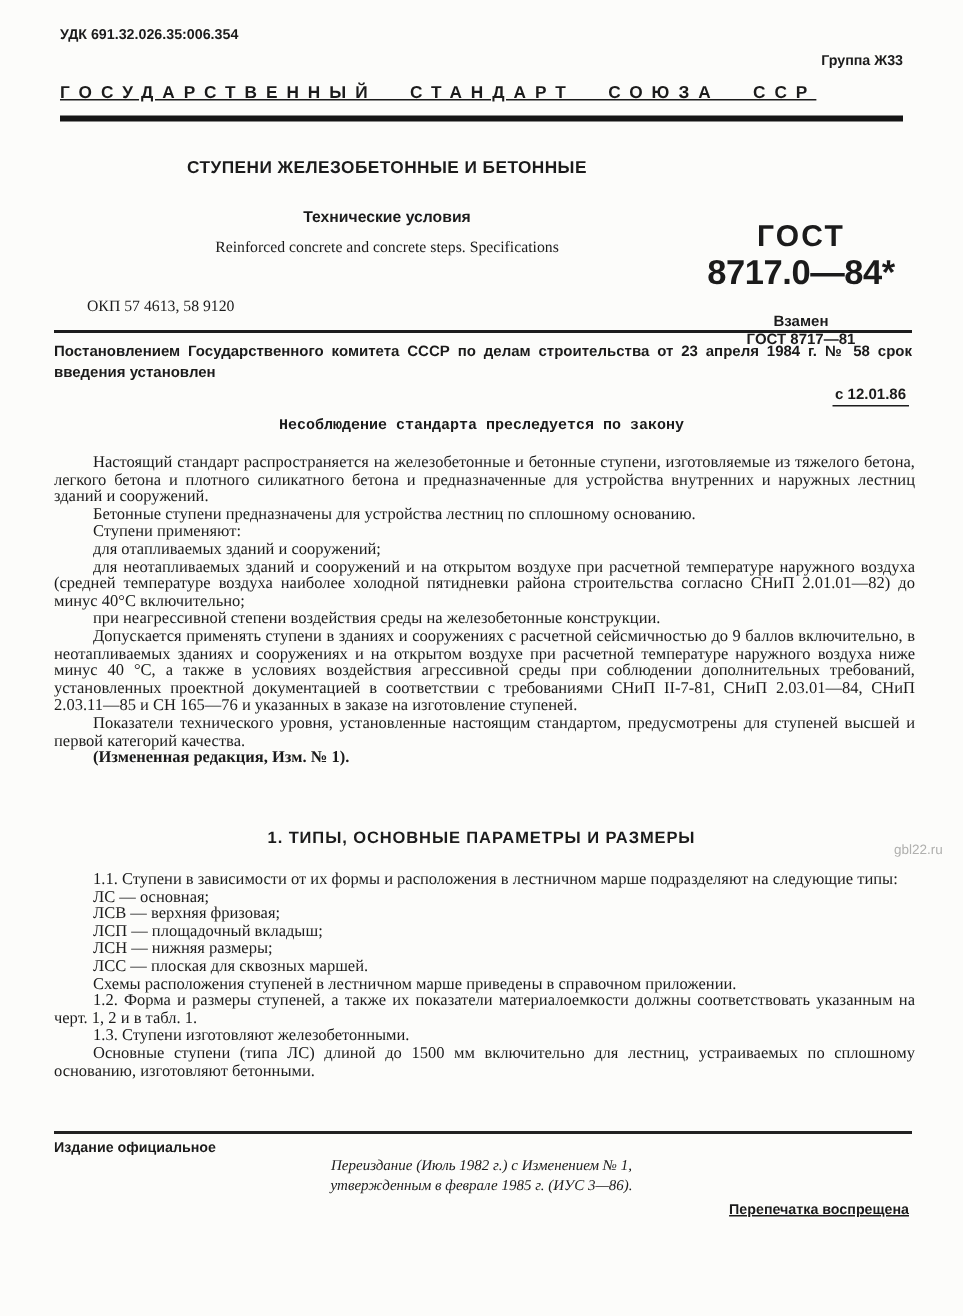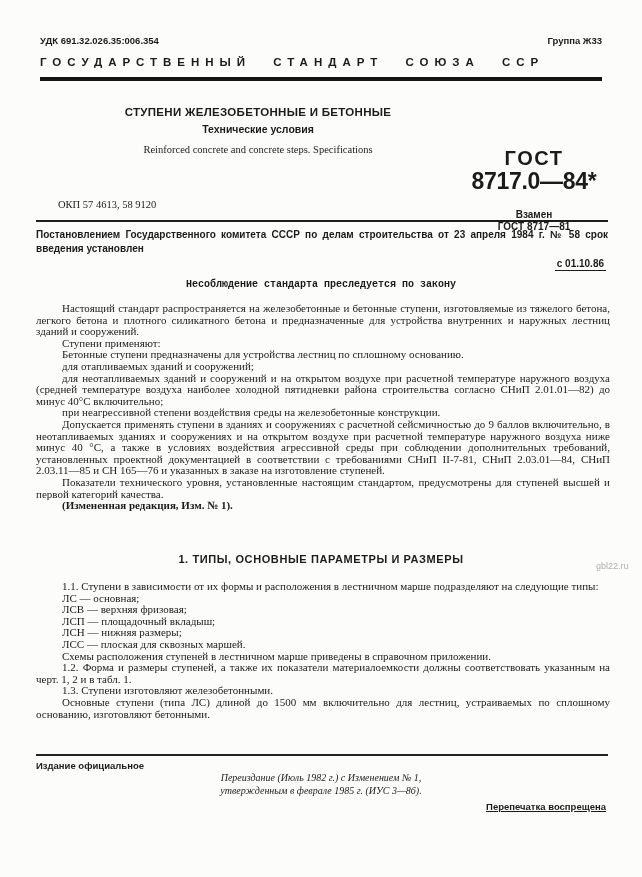--- a/index.html
+++ b/index.html
@@ -10,51 +10,52 @@
     height: 877px;
     background: #fcfcfa;
     color: #1b1b1b;
     font-family: "Liberation Serif", serif;
     overflow: hidden;
     margin: 0 auto;
   }
   .abs { position: absolute; }
 
   .udk {
-    left: 40px; top: 35px;
+    left: 40px; top: 18px;
     font-family: "Liberation Sans", sans-serif;
     font-weight: bold; font-size: 9.5px;
   }
   .group {
     right: 40px; top: 35px;
     font-family: "Liberation Sans", sans-serif;
     font-weight: bold; font-size: 9.5px;
   }
   .banner {
     left: 40px; top: 56px; width: 564px;
     font-family: "Liberation Sans", sans-serif;
     font-weight: bold; font-size: 11.5px;
     letter-spacing: 6px; word-spacing: 13px;
     white-space: nowrap;
+    text-decoration: underline;
   }
   .banner-rule {
     left: 40px; top: 77px; width: 562px; height: 4px;
     background: #151515;
   }
 
   .title-col {
     left: 58px; top: 106px; width: 400px;
     text-align: center;
   }
   .doc-title {
     font-family: "Liberation Sans", sans-serif;
     font-weight: bold; font-size: 11.5px; letter-spacing: 0.3px;
   }
   .doc-subtitle {
-    margin-top: 5px;
+    margin-top: 21px;
     font-family: "Liberation Sans", sans-serif;
     font-weight: bold; font-size: 10.5px;
   }
   .doc-subtitle-en {
     margin-top: 9px;
     font-size: 10.5px;
   }
 
   .gost-block {
     left: 458px; top: 100px; width: 152px;
@@ -155,27 +156,27 @@
     <div class="replaces">
       <div>Взамен</div>
       <div>ГОСТ 8717—81</div>
     </div>
   </div>
 
   <div class="abs okp">ОКП 57 4613, 58 9120</div>
 
   <div class="abs decree-rule"></div>
   <div class="abs decree">Постановлением Государственного комитета СССР по делам строительства от 23 апреля 1984 г. № 58 срок введения установлен</div>
-  <div class="abs effective">с 01.10.86</div>
+  <div class="abs effective">с 12.01.86</div>
   <div class="abs law">Несоблюдение стандарта преследуется по закону</div>
 
   <div class="abs bodytext intro">
     <p>Настоящий стандарт распространяется на железобетонные и бетонные ступени, изготовляемые из тяжелого бетона, легкого бетона и плотного силикатного бетона и предназначенные для устройства внутренних и наружных лестниц зданий и сооружений.</p>
+    <p>Бетонные ступени предназначены для устройства лестниц по сплошному основанию.</p>
     <p>Ступени применяют:</p>
-    <p>Бетонные ступени предназначены для устройства лестниц по сплошному основанию.</p>
     <p>для отапливаемых зданий и сооружений;</p>
     <p>для неотапливаемых зданий и сооружений и на открытом воздухе при расчетной температуре наружного воздуха (средней температуре воздуха наиболее холодной пятидневки района строительства согласно СНиП 2.01.01—82) до минус 40°С включительно;</p>
     <p>при неагрессивной степени воздействия среды на железобетонные конструкции.</p>
     <p>Допускается применять ступени в зданиях и сооружениях с расчетной сейсмичностью до 9 баллов включительно, в неотапливаемых зданиях и сооружениях и на открытом воздухе при расчетной температуре наружного воздуха ниже минус 40 °С, а также в условиях воздействия агрессивной среды при соблюдении дополнительных требований, установленных проектной документацией в соответствии с требованиями СНиП II-7-81, СНиП 2.03.01—84, СНиП 2.03.11—85 и СН 165—76 и указанных в заказе на изготовление ступеней.</p>
     <p>Показатели технического уровня, установленные настоящим стандартом, предусмотрены для ступеней высшей и первой категорий качества.</p>
     <p class="bold">(Измененная редакция, Изм. № 1).</p>
   </div>
 
   <div class="abs sec-heading">1. ТИПЫ, ОСНОВНЫЕ ПАРАМЕТРЫ И РАЗМЕРЫ</div>
 

